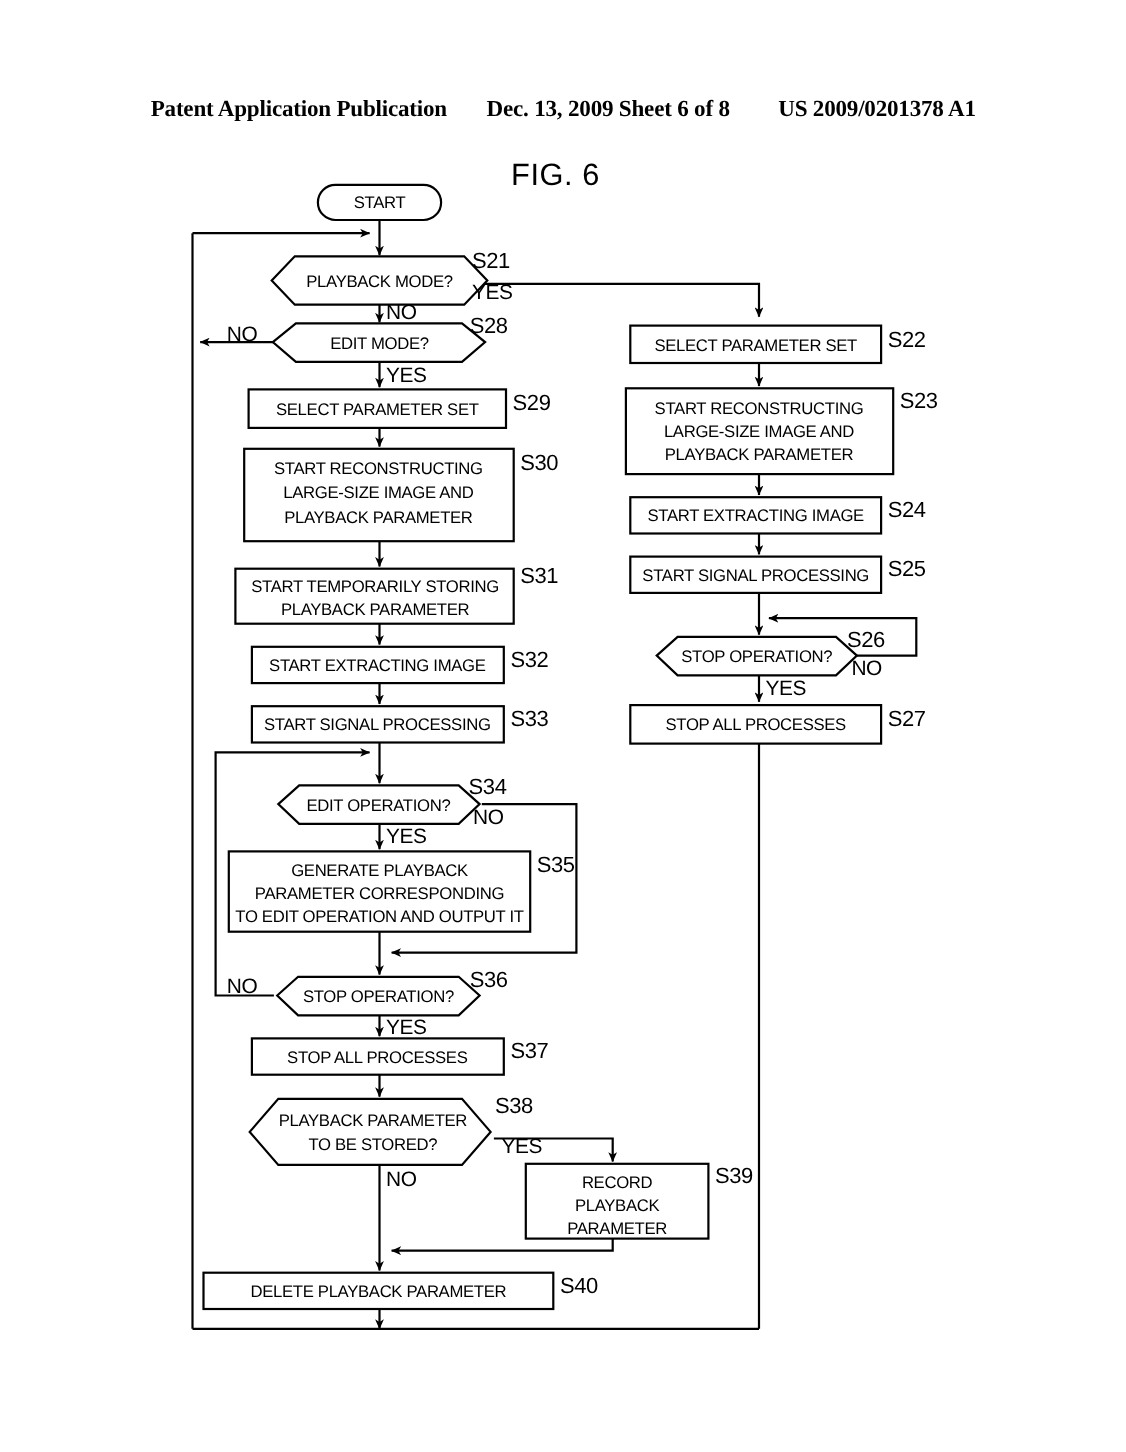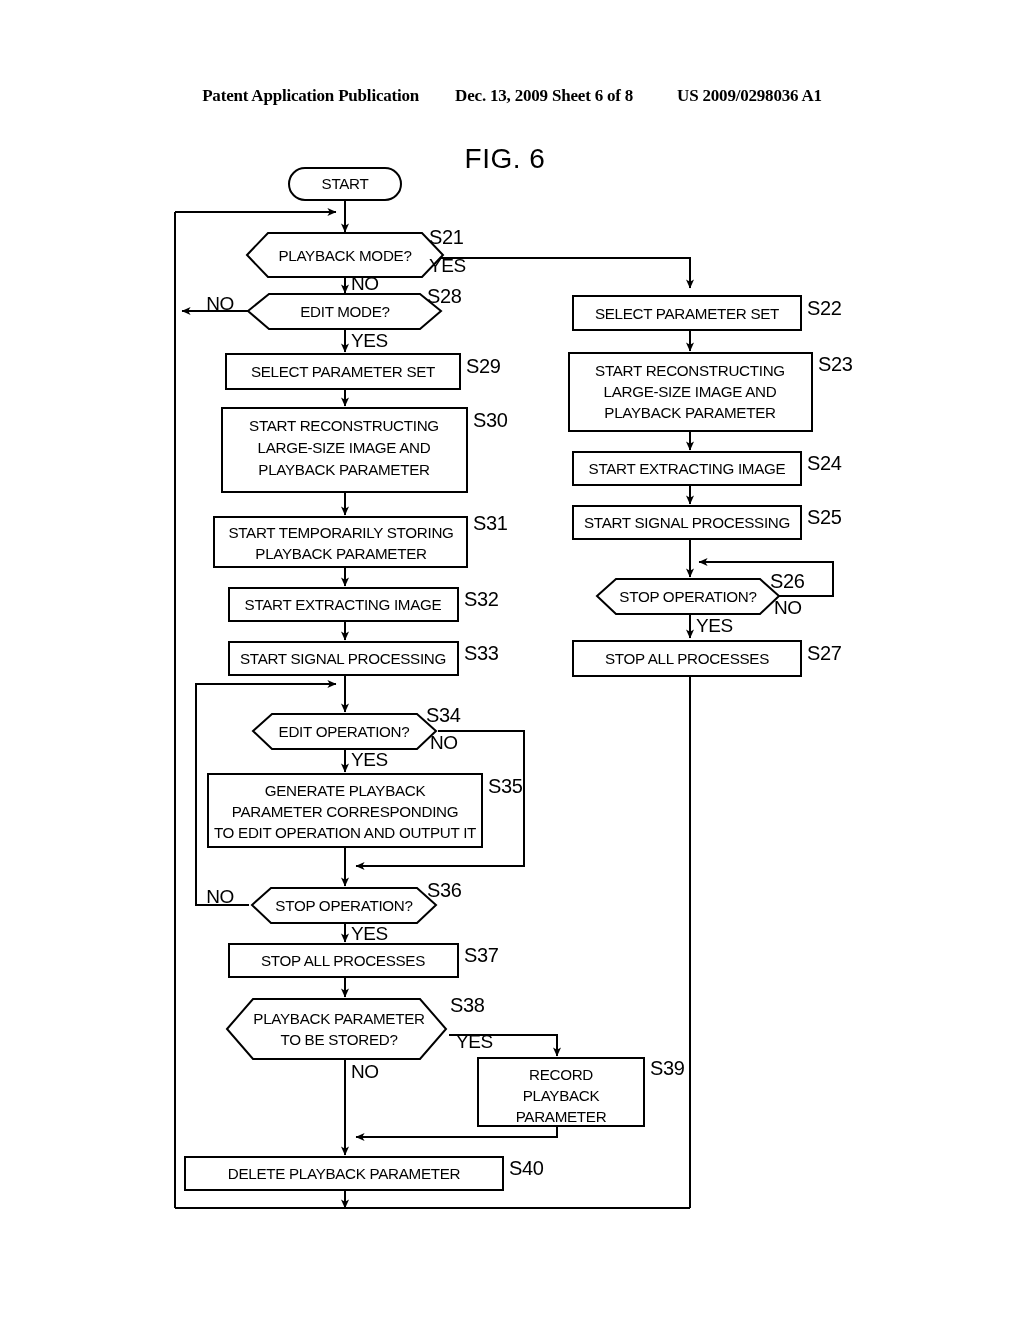--- a/index.html
+++ b/index.html
@@ -24,21 +24,21 @@
   .hdr {
     position: absolute;
     top: 86px;
     left: 0;
     width: 1024px;
     display: flex;
     justify-content: center;
     align-items: baseline;
     font-family: "Liberation Serif", serif;
     font-weight: bold;
-    font-size: 17px;
+    font-size: 21px;
     letter-spacing: -0.2px;
     white-space: nowrap;
   }
   .hdr .seg { padding: 0 0; }
   .hdr .gap1 { width: 36px; }
   .hdr .gap2 { width: 44px; }
   #fig-svg {
     position: absolute;
     top: 0;
     left: 0;
@@ -77,21 +77,21 @@
 </head>
 <body>
 
 <div id="page">
 
   <div class="hdr">
     <span class="seg">Patent Application Publication</span>
     <span class="gap1"></span>
     <span class="seg">Dec. 13, 2009  Sheet 6 of 8</span>
     <span class="gap2"></span>
-    <span class="seg">US 2009/0298036 A1</span>
+    <span class="seg">US 2009/0201378 A1</span>
   </div>
 
   <svg id="fig-svg" width="1024" height="1320" viewBox="0 0 1024 1320">
     <defs>
       <marker id="ah" markerWidth="10" markerHeight="8" refX="8.6" refY="4" orient="auto" markerUnits="userSpaceOnUse">
         <path d="M0,0 L9,4 L0,8 L2.4,4 Z" fill="#000"></path>
       </marker>
     </defs>
 
     <text class="fig-title" x="505" y="168" text-anchor="middle">FIG. 6</text>

